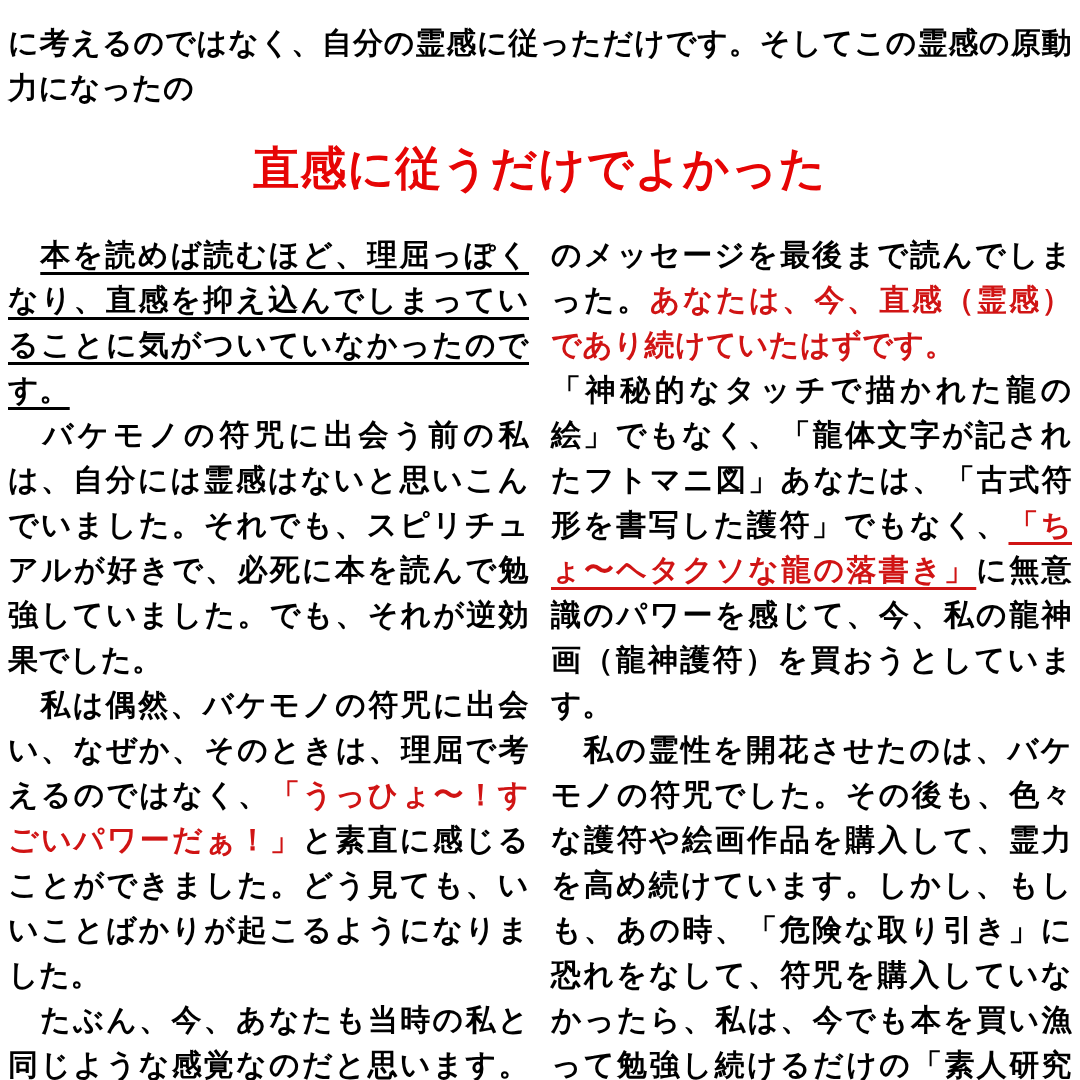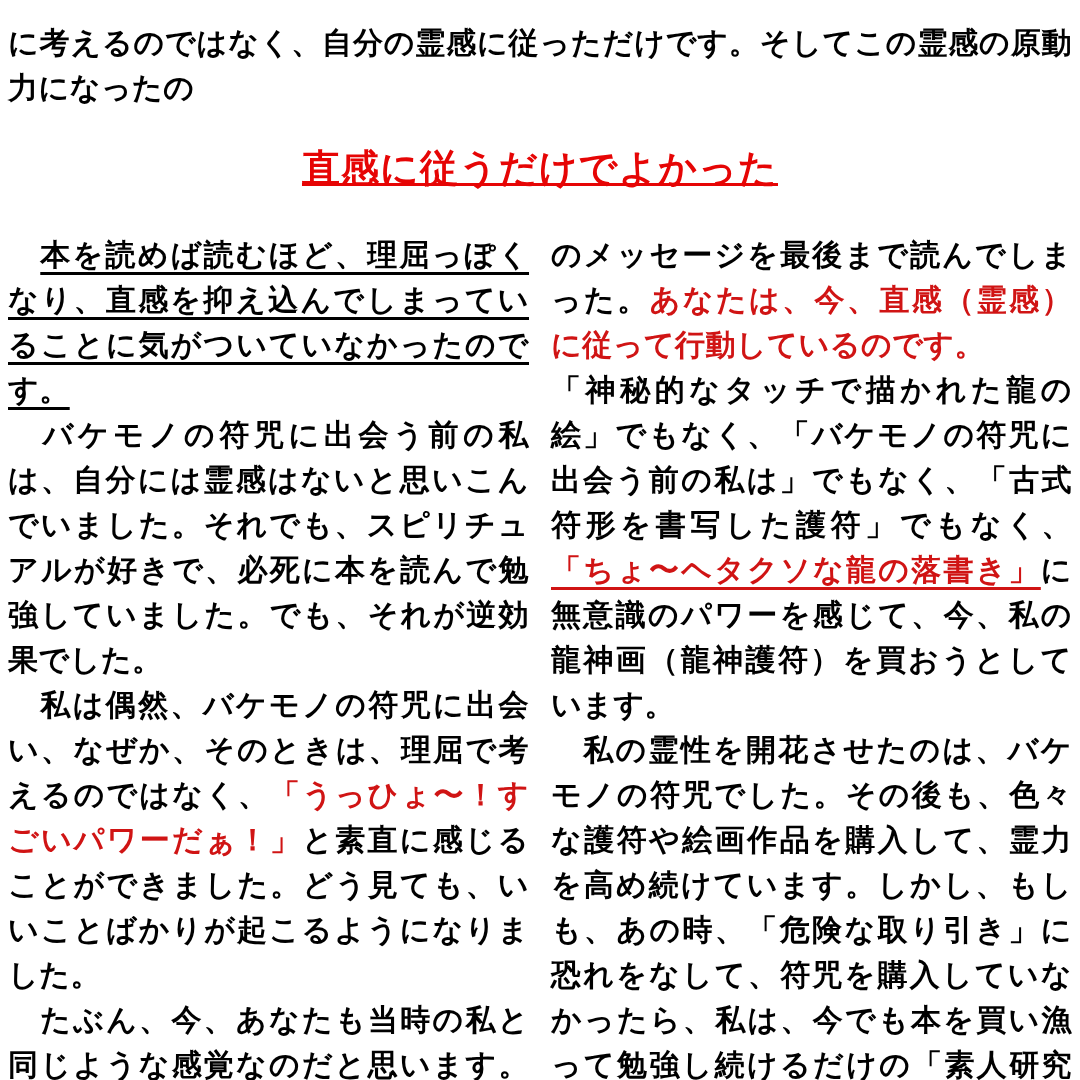--- a/index.html
+++ b/index.html
@@ -45,25 +45,24 @@
   .seg.red{ color:var(--red); }
   .seg.u{
     text-decoration:underline;
     text-decoration-thickness:3px;
     text-underline-offset:7px;
   }
   .heading{
     margin:32px 0 38px 0;
     text-align:center;
     color:var(--heading-red);
-    font-size:38px;
+    font-size:46px;
     line-height:52px;
     font-weight:800;
     letter-spacing:1px;
-    text-decoration:underline;
   }
 </style>
 </head>
 <body>
 
 <div class="page">
 
   <div class="columns">
     <div class="col">
         <p class="para"><span class="seg">に考えるのではなく、自分の霊感に従っただけです。そしてこの霊感の原動力になったの</span></p>
@@ -73,19 +72,19 @@
   <h1 class="heading">直感に従うだけでよかった</h1>
 
   <div class="columns">
     <div class="col">
         <p class="para"><span class="seg">　</span><span class="seg u">本を読めば読むほど、理屈っぽくなり、直感を抑え込んでしまっていることに気がついていなかったのです。</span></p>
         <p class="para"><span class="seg">　バケモノの符咒に出会う前の私は、自分には霊感はないと思いこんでいました。それでも、スピリチュアルが好きで、必死に本を読んで勉強していました。でも、それが逆効果でした。</span></p>
         <p class="para"><span class="seg">　私は偶然、バケモノの符咒に出会い、なぜか、そのときは、理屈で考えるのではなく、</span><span class="seg red">「うっひょ〜！すごいパワーだぁ！」</span><span class="seg">と素直に感じることができました。どう見ても、いいことばかりが起こるようになりました。</span></p>
         <p class="para"><span class="seg">　たぶん、今、あなたも当時の私と同じような感覚なのだと思います。どう見ても、ヘタクソな龍神の絵なのに、不思議な魅力に惹かれて、画像をタップして、この異常に長い私</span></p>
       </div>
     <div class="col">
-        <p class="para"><span class="seg">のメッセージを最後まで読んでしまった。</span><span class="seg red">あなたは、今、直感（霊感）に従って行動しているのです。</span></p>
-        <p class="para"><span class="seg">「神秘的なタッチで描かれた龍の絵」でもなく、「バケモノの符咒に出会う前の私は」でもなく、「古式符形を書写した護符」でもなく、</span><span class="seg red u">「ちょ〜ヘタクソな龍の落書き」</span><span class="seg">に無意識のパワーを感じて、今、私の龍神画（龍神護符）を買おうとしています。</span></p>
+        <p class="para"><span class="seg">のメッセージを最後まで読んでしまった。</span><span class="seg red">あなたは、今、直感（霊感）であり続けていたはずです。</span></p>
+        <p class="para"><span class="seg">「神秘的なタッチで描かれた龍の絵」でもなく、「龍体文字が記されたフトマニ図」あなたは、「古式符形を書写した護符」でもなく、</span><span class="seg red u">「ちょ〜ヘタクソな龍の落書き」</span><span class="seg">に無意識のパワーを感じて、今、私の龍神画（龍神護符）を買おうとしています。</span></p>
         <p class="para"><span class="seg">　私の霊性を開花させたのは、バケモノの符咒でした。その後も、色々な護符や絵画作品を購入して、霊力を高め続けています。しかし、もしも、あの時、「危険な取り引き」に恐れをなして、符咒を購入していなかったら、私は、今でも本を買い漁って勉強し続けるだけの「素人研究家」であり続けていたはずです。</span></p>
       </div>
   </div>
 
 </div>
 
 </body></html>

